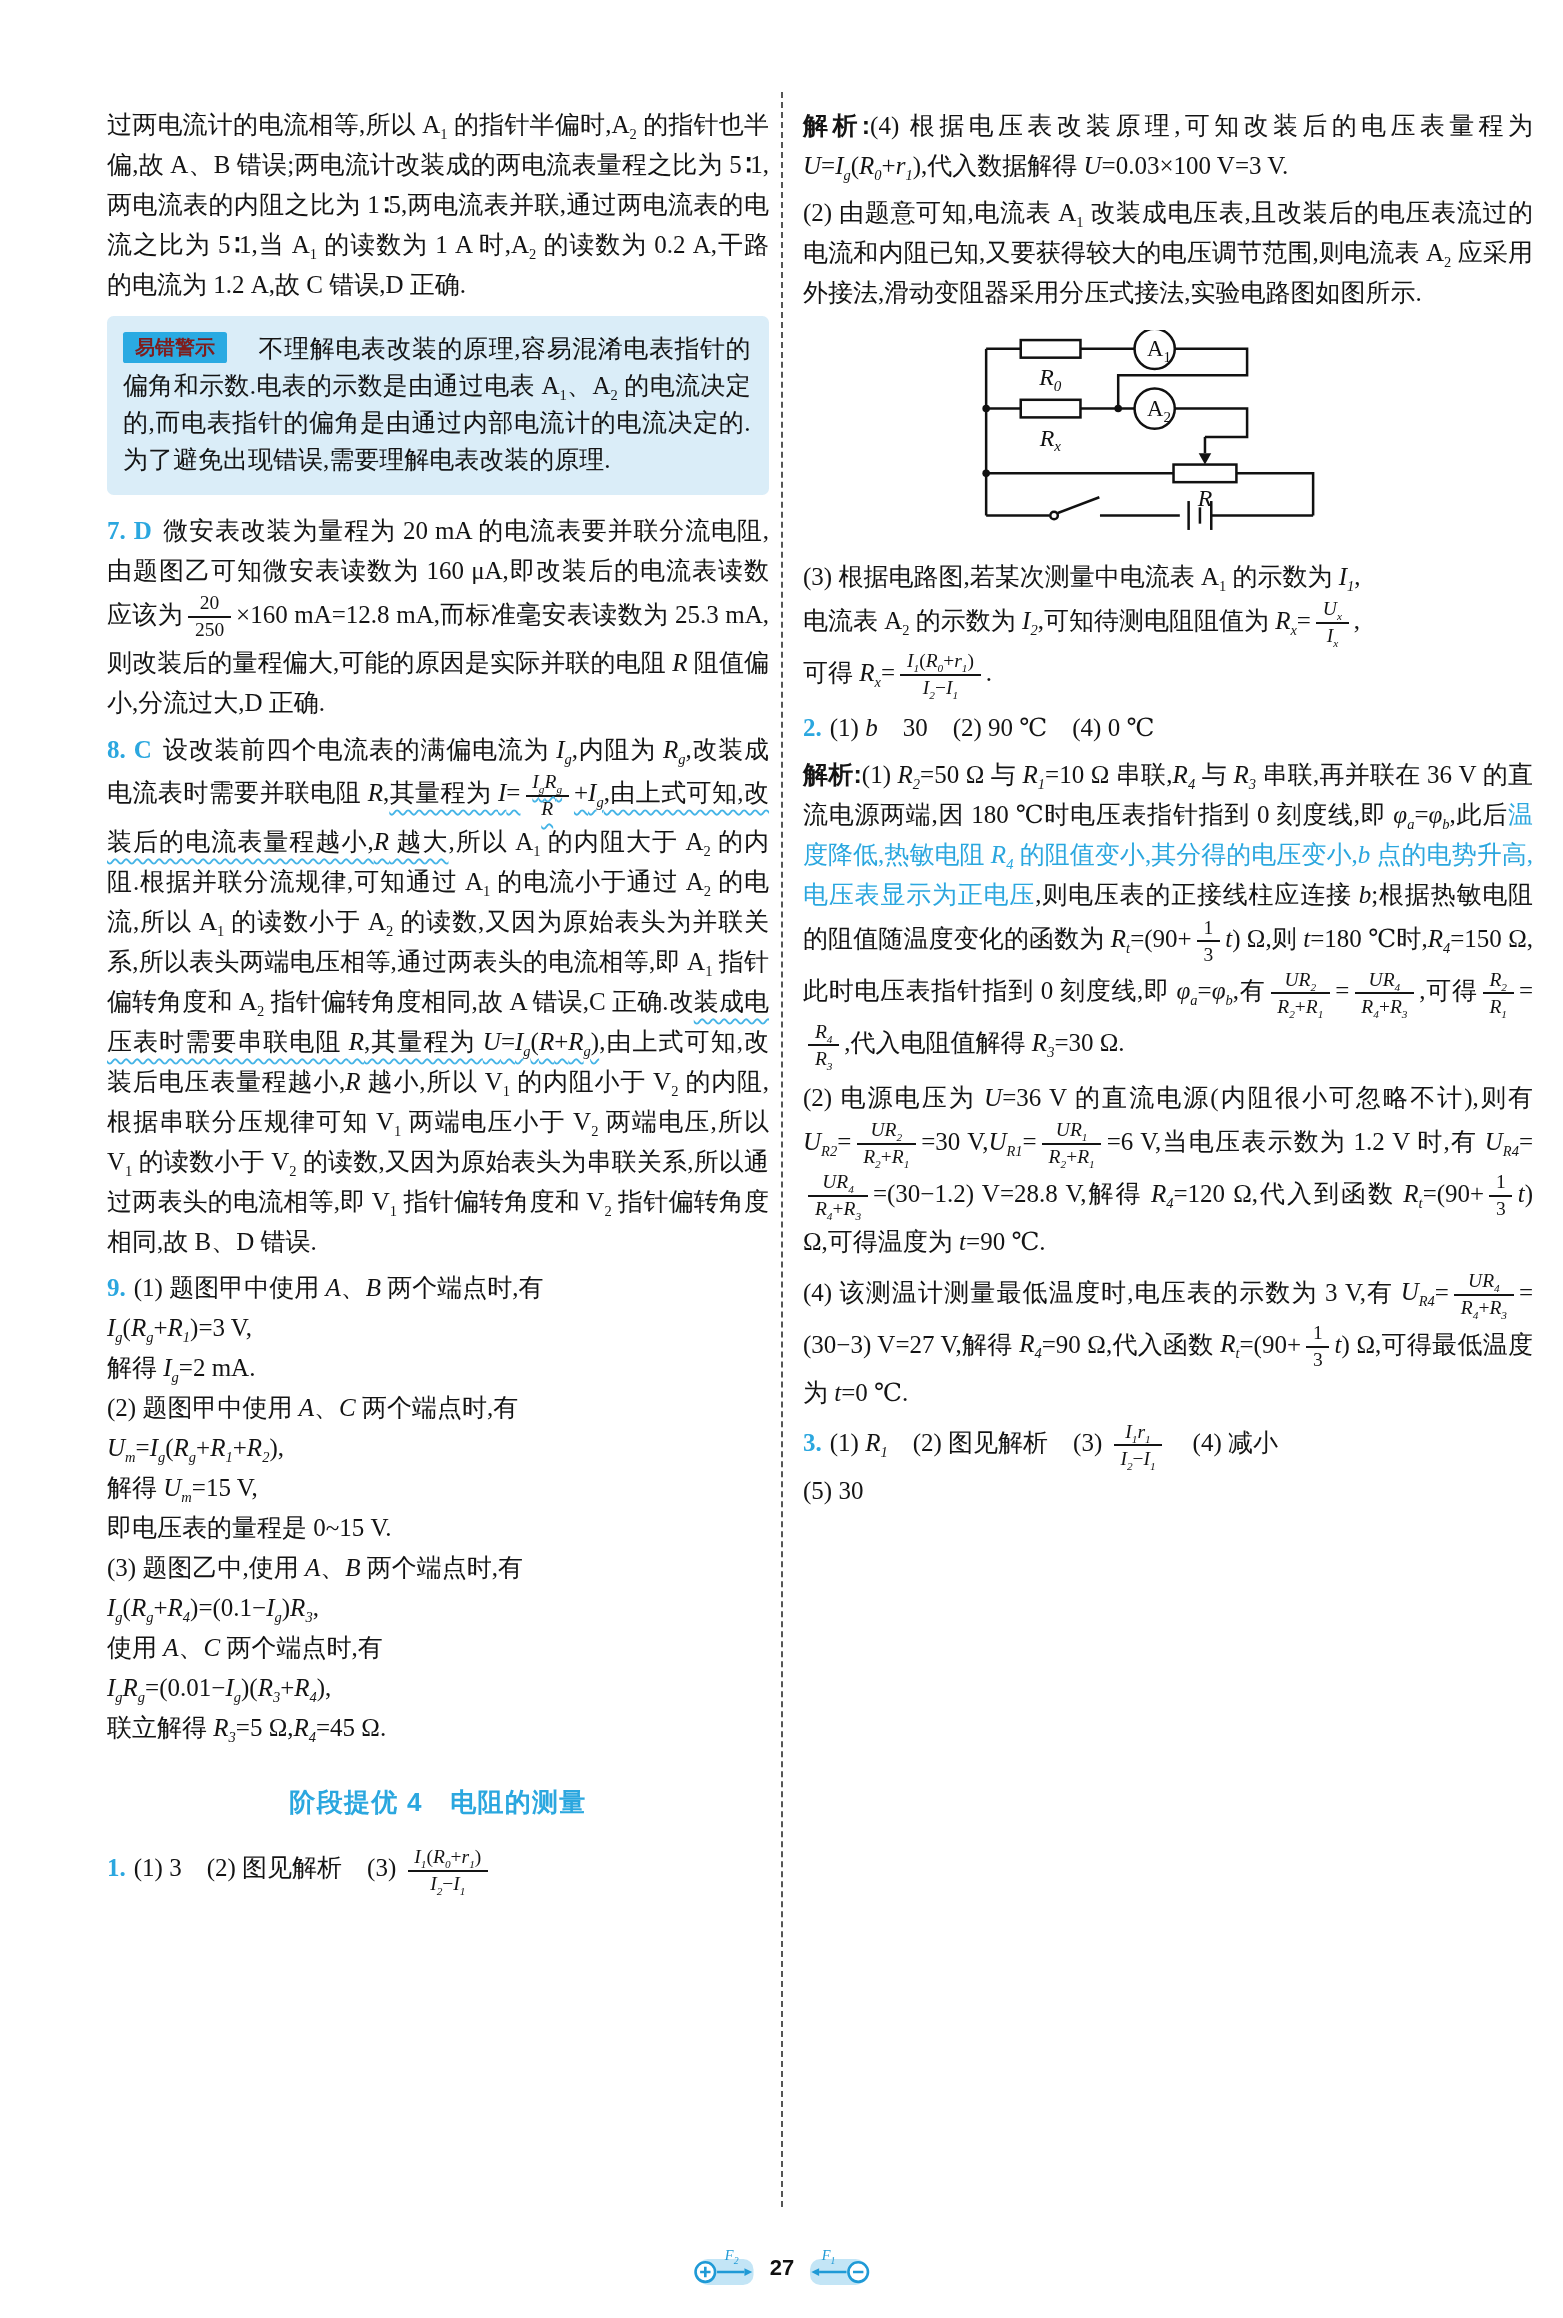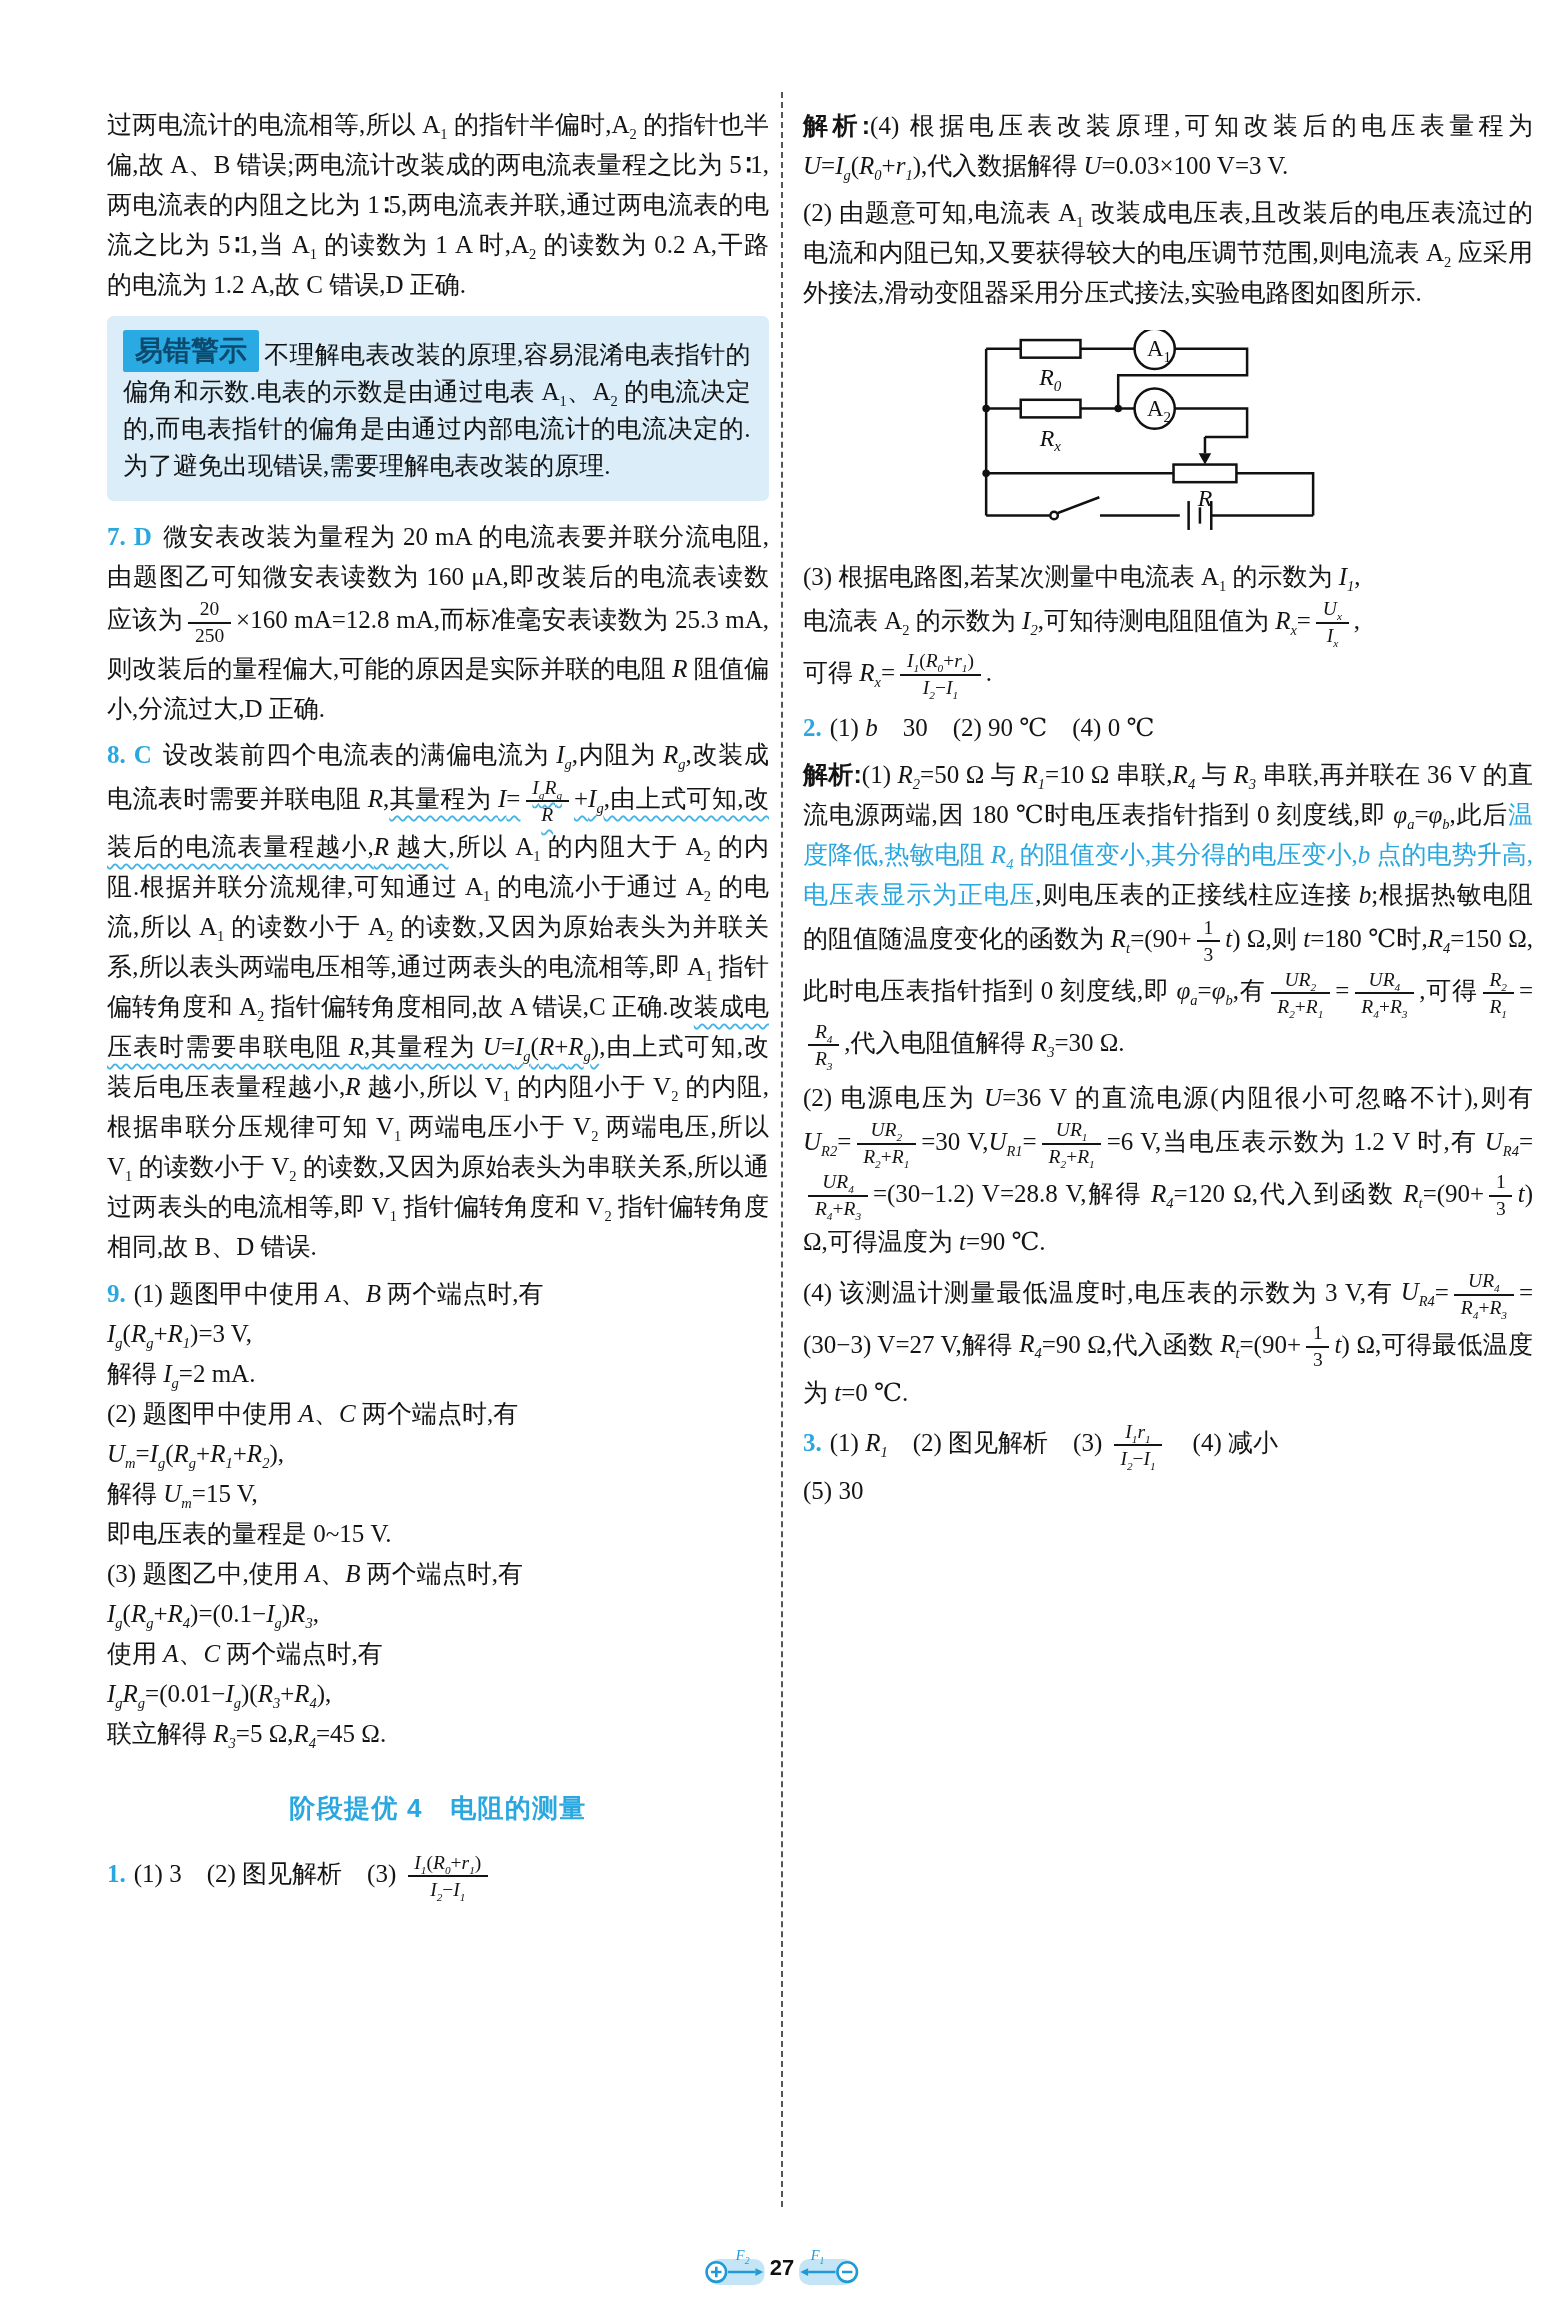--- a/index.html
+++ b/index.html
@@ -30,39 +30,39 @@
   .hei{font-family:"Liberation Sans","DejaVu Sans",sans-serif;font-weight:bold;}
   .wavy{text-decoration:underline;text-decoration-style:wavy;text-decoration-color:#45b4e6;text-decoration-thickness:2px;text-underline-offset:8px;}
   .num,.ans{color:#2ba7df;font-weight:bold;}
   .num{margin-right:8px;}
   .ans{margin-right:10.5px;}
   .ans:empty{display:none;margin:0;}
   
   .warning{background:#daedf8;border-radius:6.6px;padding:14.5px 18.4px 17px 16px;margin:10.5px 0 16px 0;}
   .warn-para{line-height:37px;margin:0;}
   .warn-tag{
-    display:inline-block;background:#2aaae2;color:#0c4a6e;
+    display:inline-block;background:#2aaae2;color:#7f1d1d;
     font-family:"Liberation Sans","DejaVu Sans",sans-serif;font-weight:bold;
-    font-size:28px;line-height:1.35;padding:2px 12px;margin-right:5px;border-radius:2.6px;vertical-align:2.6px;
+    font-size:20px;line-height:1.35;padding:2px 12px;margin-right:31px;border-radius:2.6px;vertical-align:2.6px;
   }
   .section-heading{
     color:#2ba7df;font-family:"Liberation Sans","DejaVu Sans",sans-serif;
     font-size:26px;font-weight:bold;text-align:center;margin:34px 0 22.4px 0;letter-spacing:1.3px;
   }
   
   .circuit{margin:17px auto 20px auto;width:415px;}
   .circuit svg{display:block;width:100%;height:auto;}
   .cw{stroke:#111;stroke-width:4;fill:none;}
   .cbox{stroke:#111;stroke-width:4;fill:#fff;}
   .cdot{fill:#111;stroke:none;}
   .clabel{font-family:"Liberation Serif","DejaVu Serif",serif;font-style:italic;font-size:38px;fill:#111;}
   .cmeter{font-family:"Liberation Serif","DejaVu Serif",serif;font-size:36px;fill:#111;}
   .csub{font-size:24px;}
   
-  .footer{position:absolute;bottom:30px;left:50%;transform:translateX(-50%);display:flex;align-items:center;gap:2px;justify-content:center;}
+  .footer{position:absolute;bottom:30px;left:50%;transform:translateX(-50%);display:flex;align-items:center;gap:13px;justify-content:center;}
   .page-num{font-family:"Liberation Sans","DejaVu Sans",sans-serif;font-size:22px;font-weight:bold;color:#111;}
   .badge svg{display:block;}
 </style>
 </head>
 <body>
 
 <div class="page">
 
   <div class="divider"></div>
 

